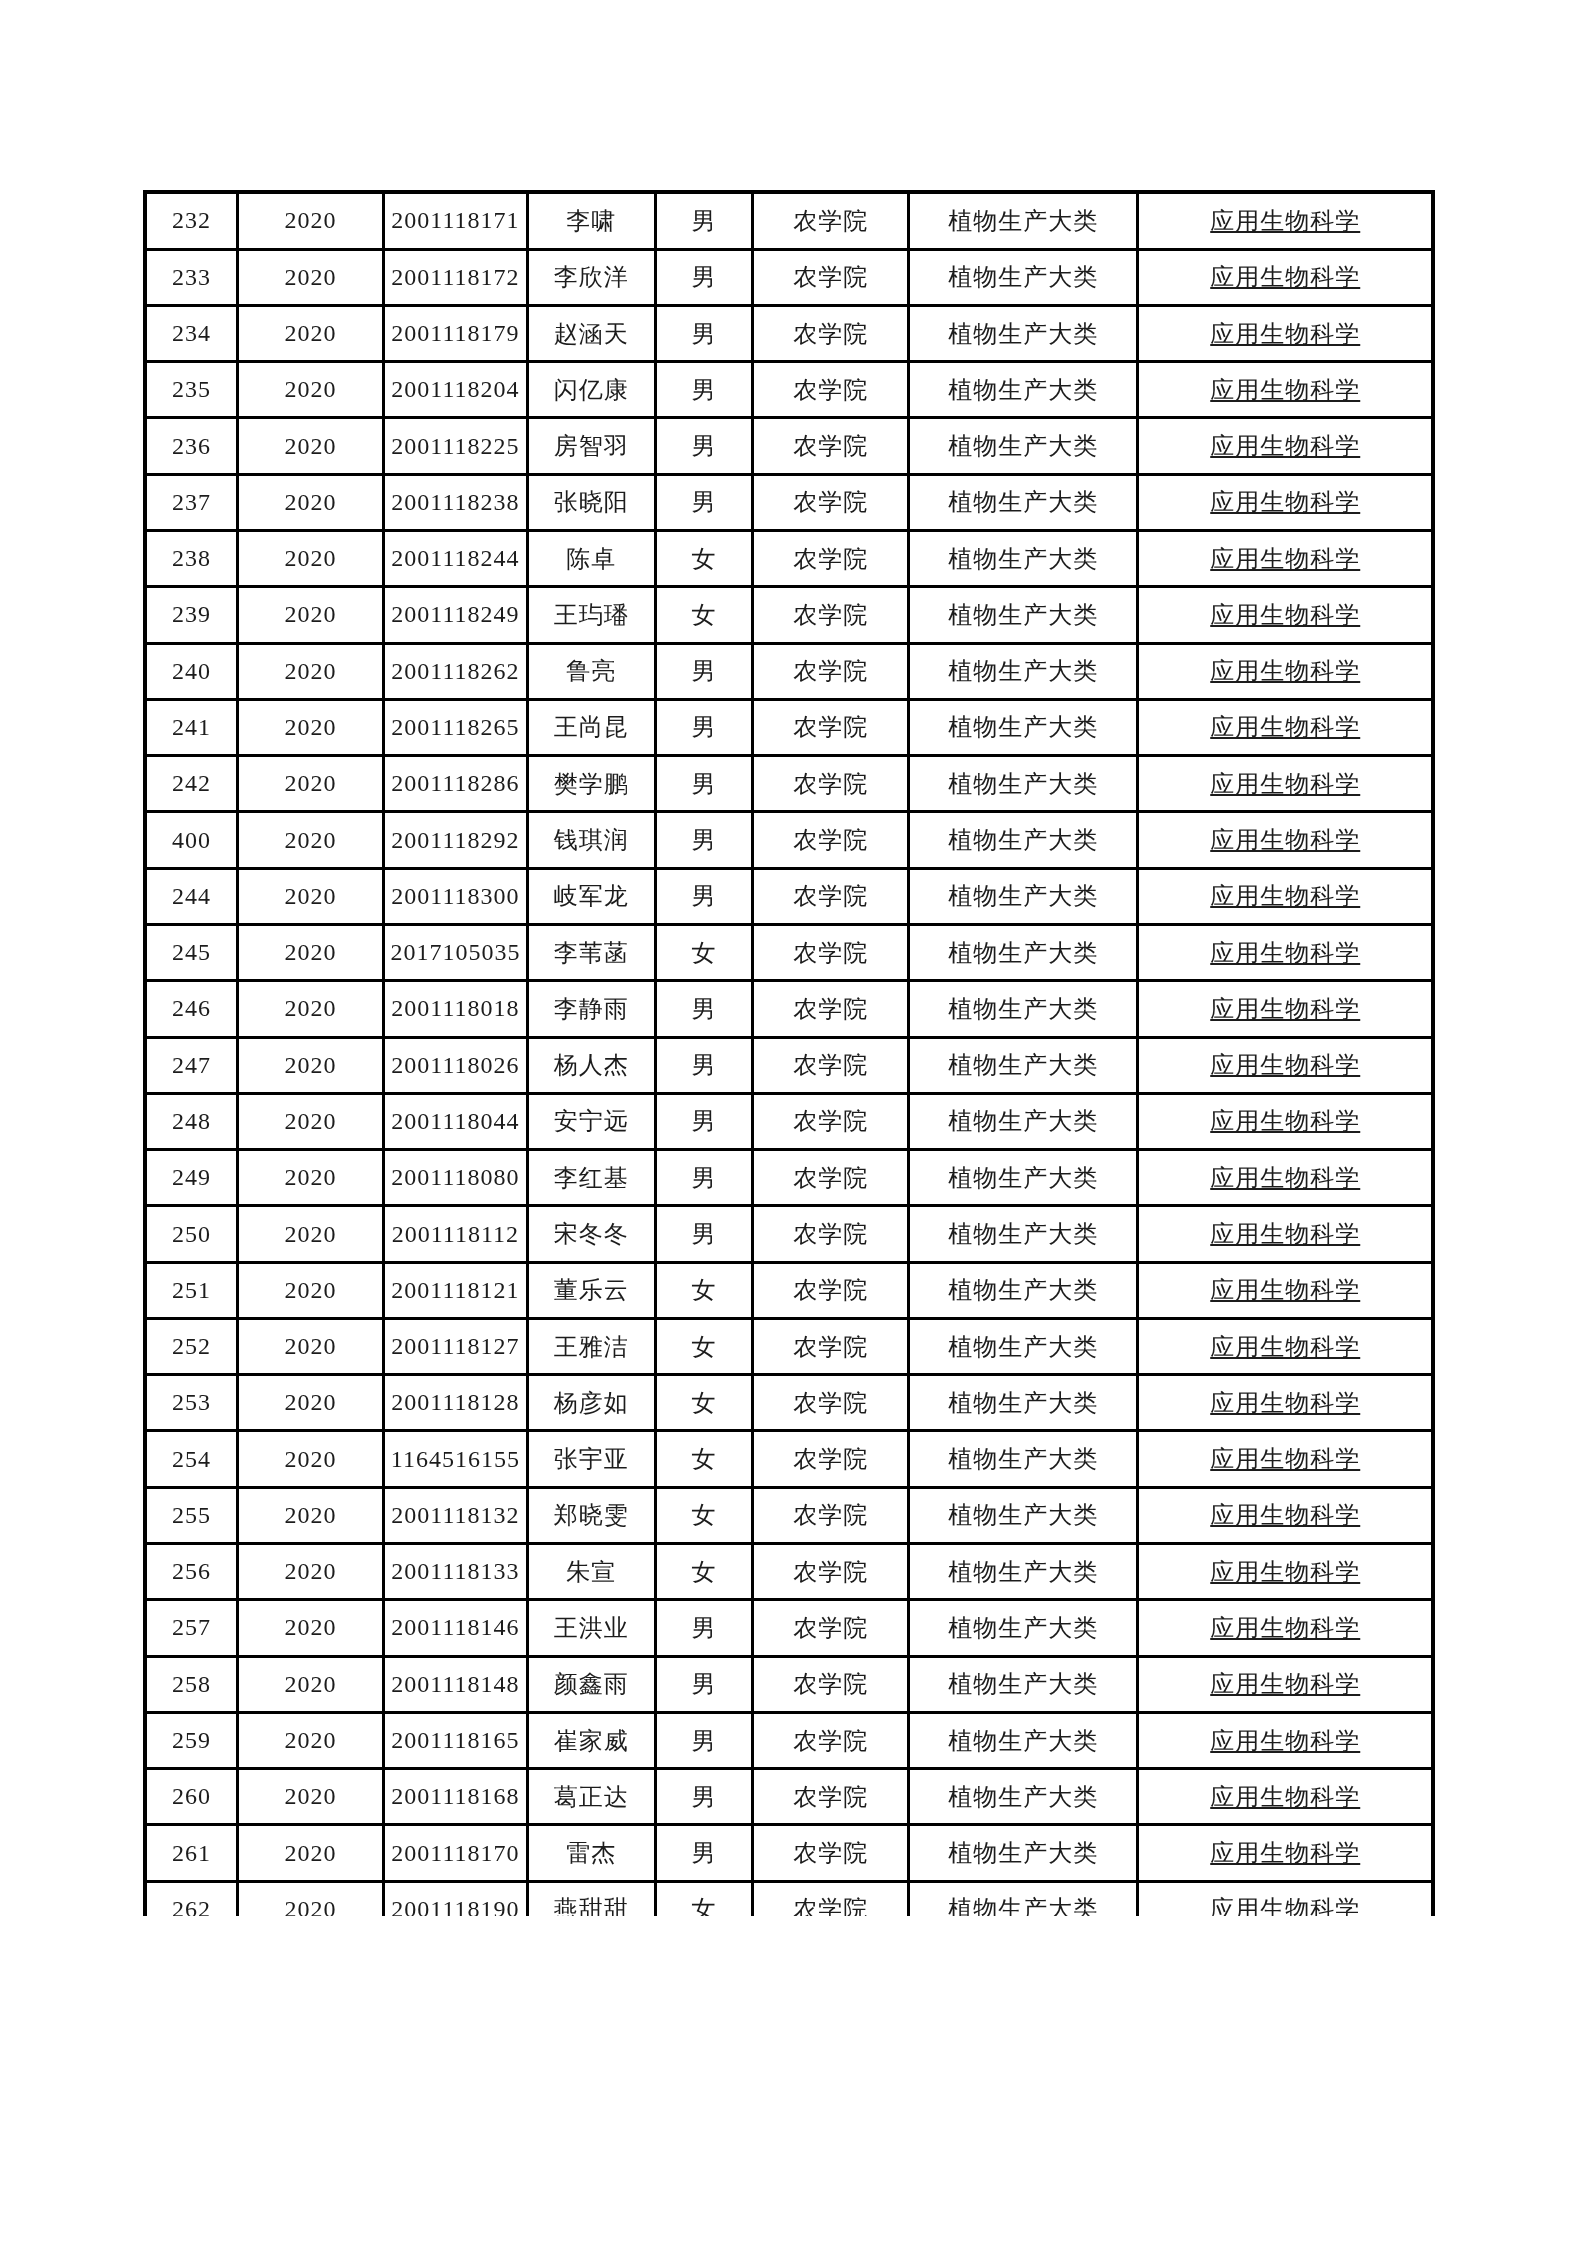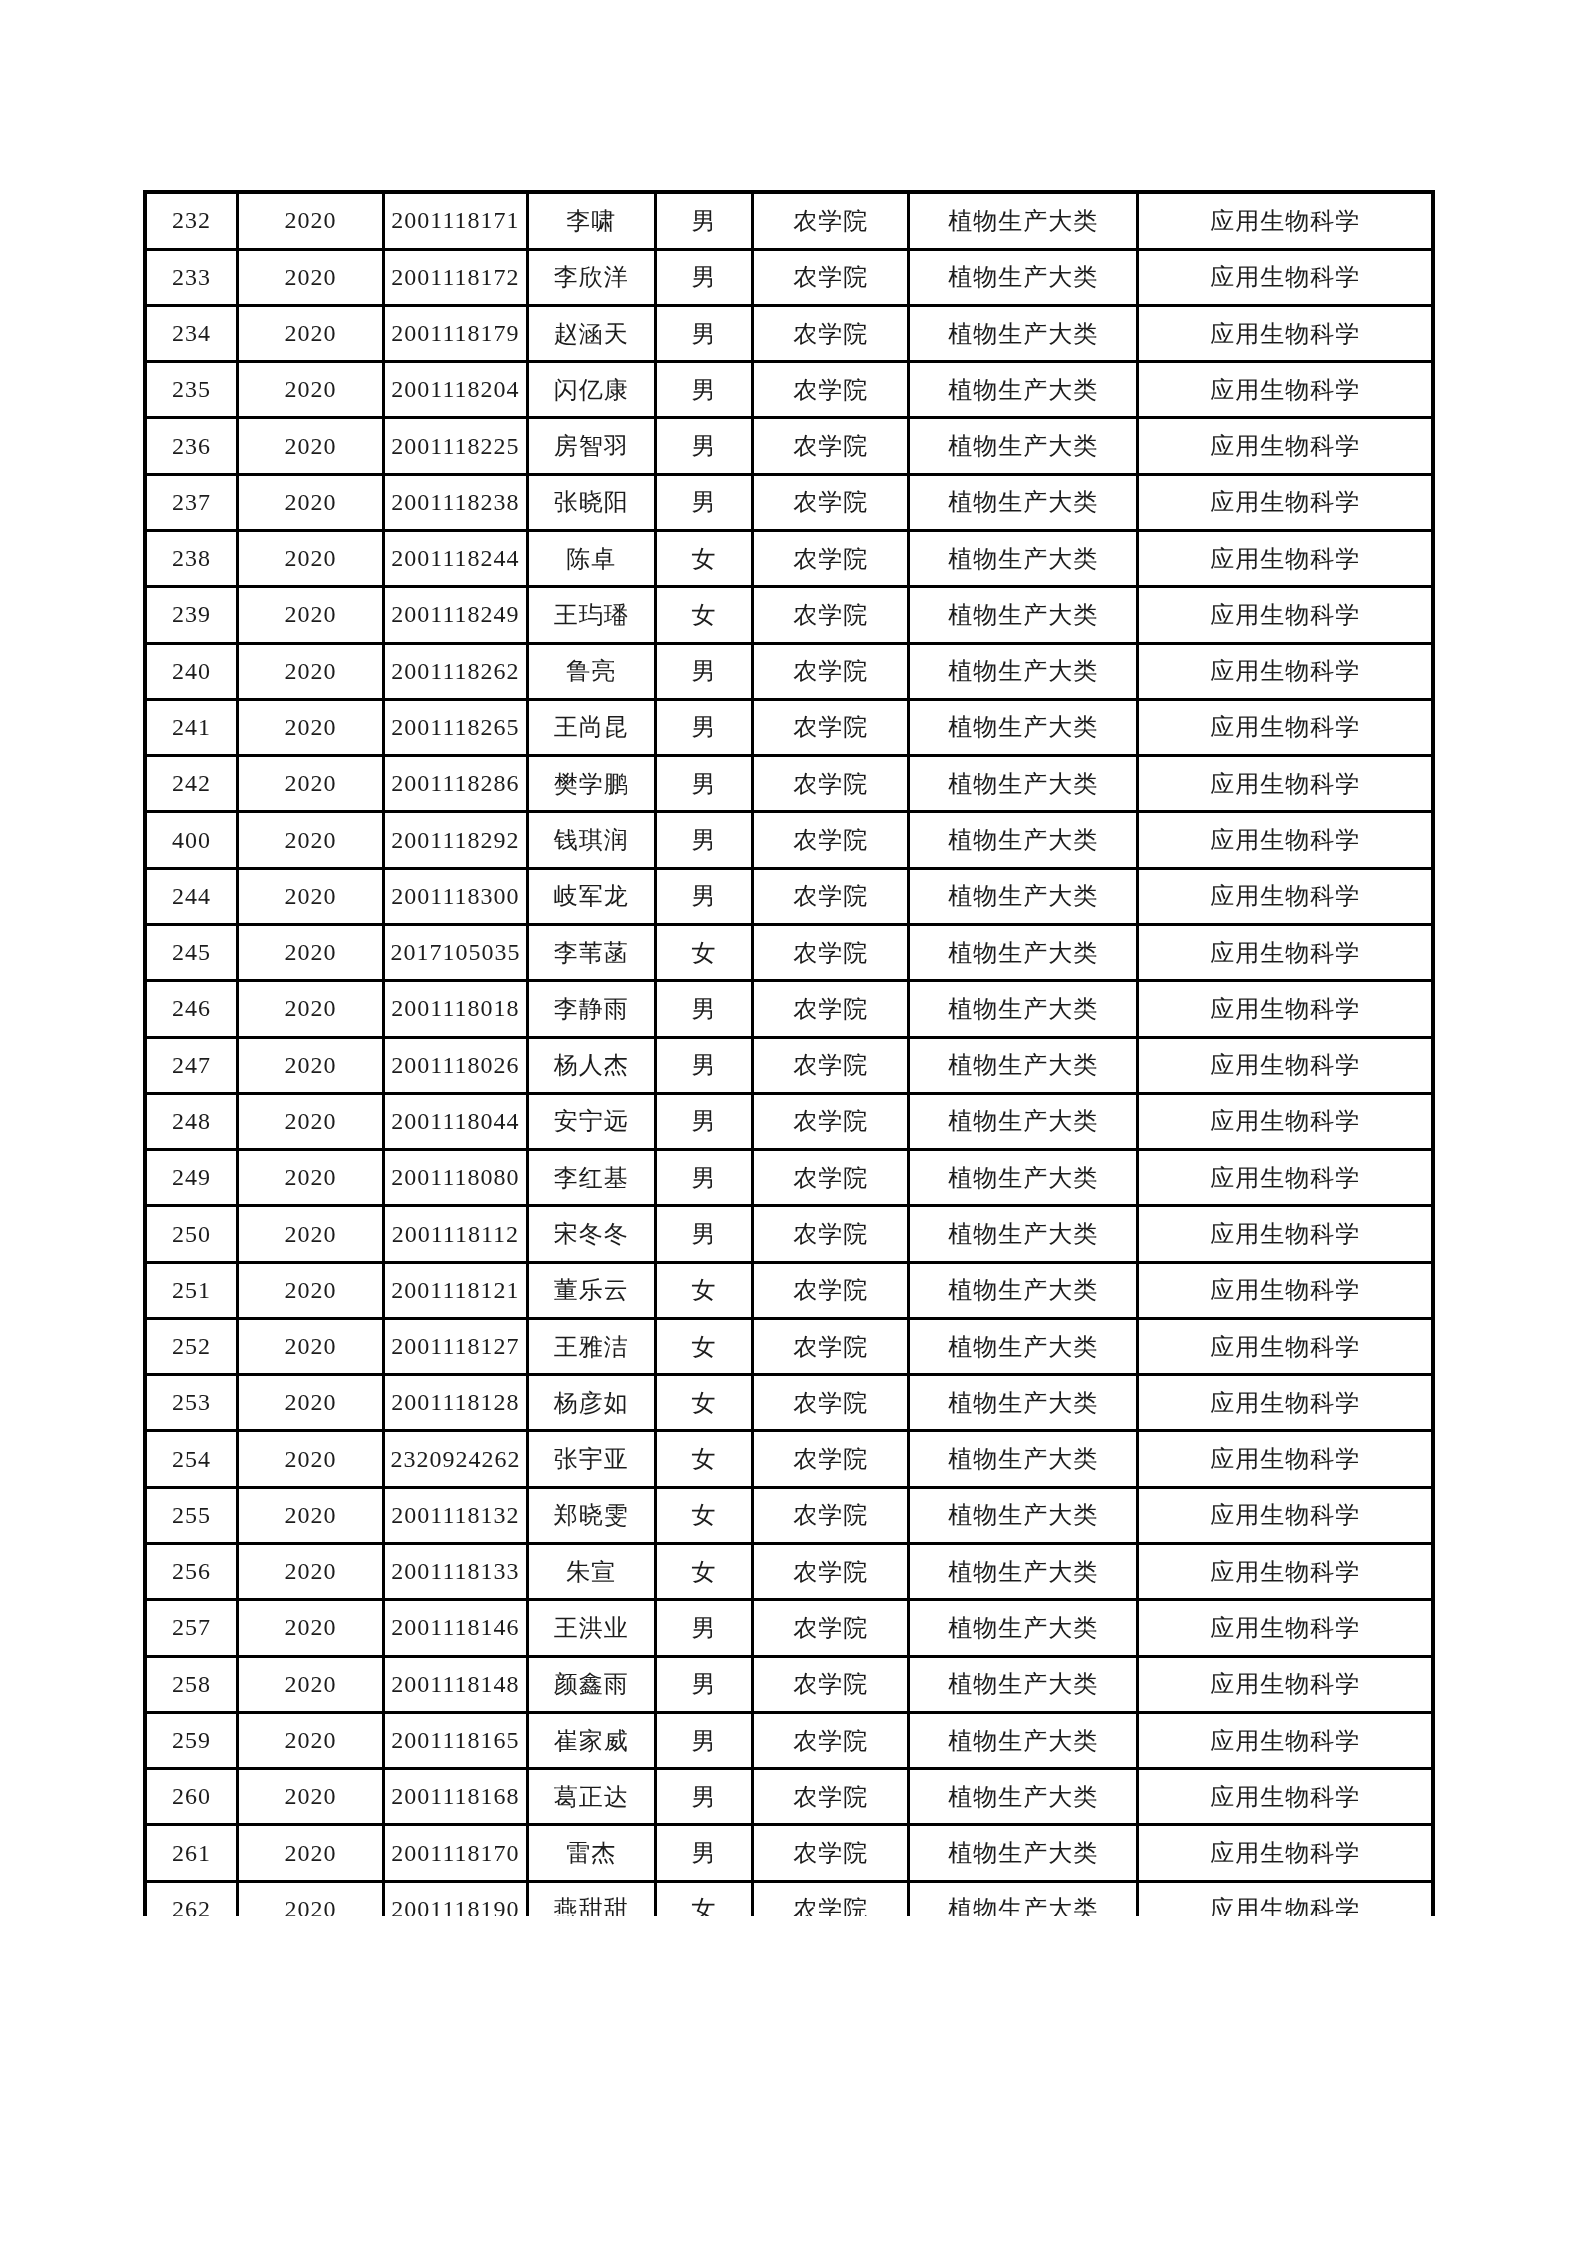--- a/index.html
+++ b/index.html
@@ -33,21 +33,21 @@
     padding: 0;
     overflow: hidden;
     white-space: nowrap;
     letter-spacing: 1px;
   }
   
   table.roster tr td            { border-width: 3px; }
   table.roster tr:first-child td { border-top-width: 4px; }
   table.roster tr:last-child td  { border-bottom-width: 5px; }
   table.roster td:first-child    { border-left-width: 4px; }
-  table.roster td:last-child     { border-right-width: 4px; }
+  table.roster td:last-child     { border-right-width: 4px; text-decoration: underline; }
   
   table.roster tr:last-child td:first-child { border-bottom: none; }
 
   col.c-index    { width: 7.2%; }
   col.c-year     { width: 11.3%; }
   col.c-id       { width: 11.2%; }
   col.c-name     { width: 9.9%; }
   col.c-gender   { width: 7.6%; }
   col.c-college  { width: 12.1%; }
   col.c-category { width: 17.8%; }
@@ -285,21 +285,21 @@
           <td>2001118128</td>
           <td>杨彦如</td>
           <td>女</td>
           <td>农学院</td>
           <td>植物生产大类</td>
           <td>应用生物科学</td>
         </tr>
         <tr>
           <td>254</td>
           <td>2020</td>
-          <td>2320924262</td>
+          <td>1164516155</td>
           <td>张宇亚</td>
           <td>女</td>
           <td>农学院</td>
           <td>植物生产大类</td>
           <td>应用生物科学</td>
         </tr>
         <tr>
           <td>255</td>
           <td>2020</td>
           <td>2001118132</td>

